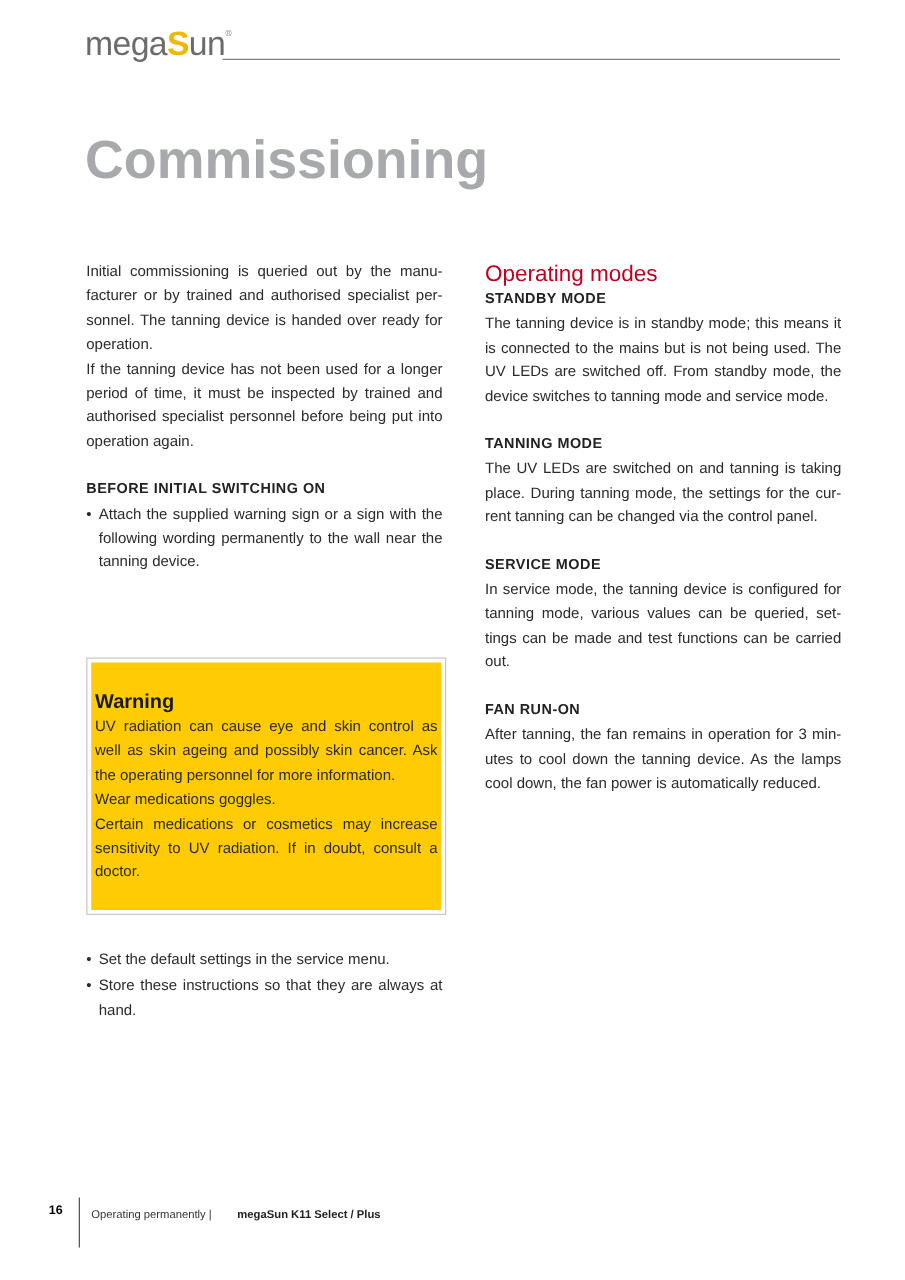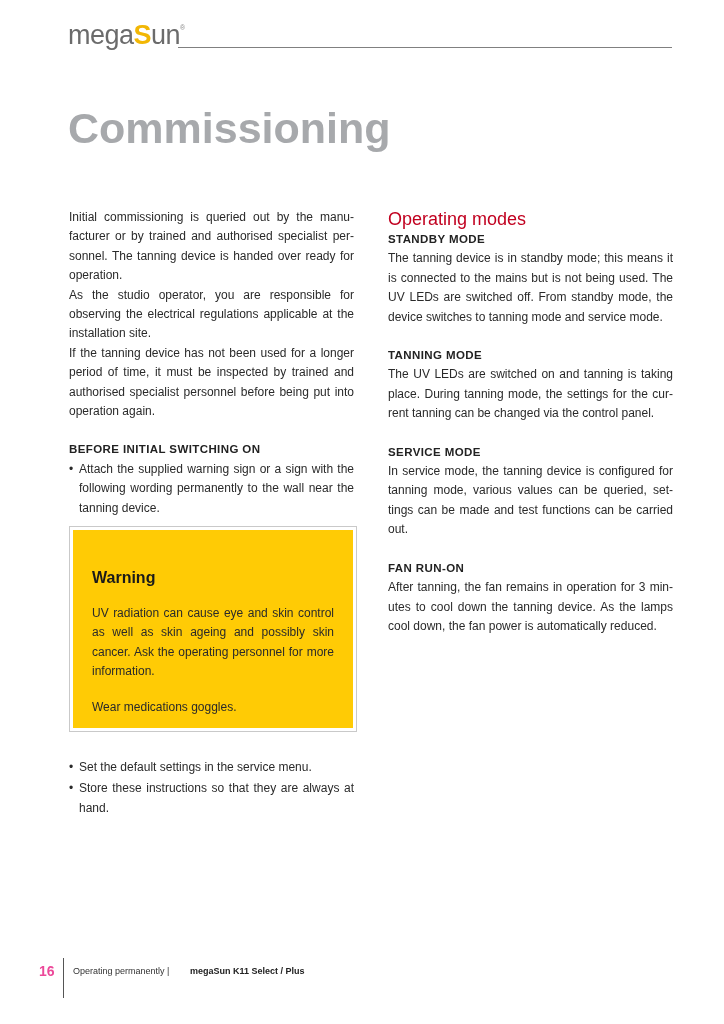--- a/index.html
+++ b/index.html
@@ -19,53 +19,53 @@
   .h-sub { font-weight: bold; font-size: 11.5px; letter-spacing: 0.4px; margin: 0; color: #222; }
   .gap { height: 19px; }
   .bullets { list-style: none; margin: 0; padding: 0; }
   .bullets li { position: relative; padding-left: 10px; text-align: justify; }
   .bullets li .dot { position: absolute; left: 0; top: 0; }
   .warn-outer { position: absolute; left: 69px; top: 526px; width: 286px; height: 204px;
                 border: 1px solid #c9c9c9; background: #fff; }
   .warn-inner { position: absolute; left: 3px; top: 3px; right: 3px; bottom: 3px; background: #ffcb05;
                 padding: 22px 3px 0 3px; box-sizing: border-box; font-size: 12px; line-height: 19.4px; color: #2a2a2a; }
   .warn-title { text-align: center; font-weight: bold; font-size: 16px; line-height: 20px; margin: 0; color: #1a1a1a; }
-  .warn-inner p { margin: 16px; text-align: justify; }
+  .warn-inner p { margin: 0; text-align: justify; }
   .section-title { color: #c1001f; font-weight: normal; font-size: 18px; line-height: 22px; margin: 0; }
-  .footer-num { position: absolute; left: 39px; top: 963px; font-size: 14px; font-weight: bold; color: #ec4899; }
+  .footer-num { position: absolute; left: 39px; top: 963px; font-size: 10px; font-weight: bold; color: #000000; }
   .footer-rule { position: absolute; left: 63px; top: 958px; width: 1px; height: 40px; background: #555; }
   .footer-text { position: absolute; left: 73px; top: 966px; font-size: 9px; color: #333; }
   .footer-text b { font-weight: bold; color: #222; margin-left: 18px; }
 </style>
 </head>
 <body>
 
 <div class="logo">
   <span>mega</span><span class="s">S</span><span>un</span><span class="reg">®</span>
 </div>
 <div class="header-rule"></div>
 
 <h1 class="page-title">Commissioning</h1>
 
 <div class="col col-left">
   <p>Initial commissioning is queried out by the manu­facturer or by trained and authorised specialist per­sonnel. The tanning device is handed over ready for operation.</p>
-  <p>As the studio operator, you are responsible for observing the electrical regulations applicable at the installation site.</p>
   <p>If the tanning device has not been used for a longer period of time, it must be inspected by trained and authorised specialist personnel before being put into operation again.</p>
   <div class="gap"></div>
   <p class="h-sub">BEFORE INITIAL SWITCHING ON</p>
   <ul class="bullets">
     <li><span class="dot">•</span><span>Attach the supplied warning sign or a sign with the following wording permanently to the wall near the tanning device.</span></li>
   </ul>
 </div>
 
 <div class="warn-outer">
   <div class="warn-inner">
     <p class="warn-title">Warning</p>
     <p>UV radiation can cause eye and skin control as well as skin ageing and possibly skin cancer. Ask the operating personnel for more information.</p>
     <p>Wear medications goggles.</p>
+    <p>Certain medications or cosmetics may increase sensitivity to UV radiation. If in doubt, consult a doctor.</p>
   </div>
 </div>
 
 <div class="col" style="left:69px; top:758px; width:285px;">
   <ul class="bullets">
     <li style="margin-bottom:2px;"><span class="dot">•</span><span>Set the default settings in the service menu.</span></li>
     <li><span class="dot">•</span><span>Store these instructions so that they are always at hand.</span></li>
   </ul>
 </div>
 

